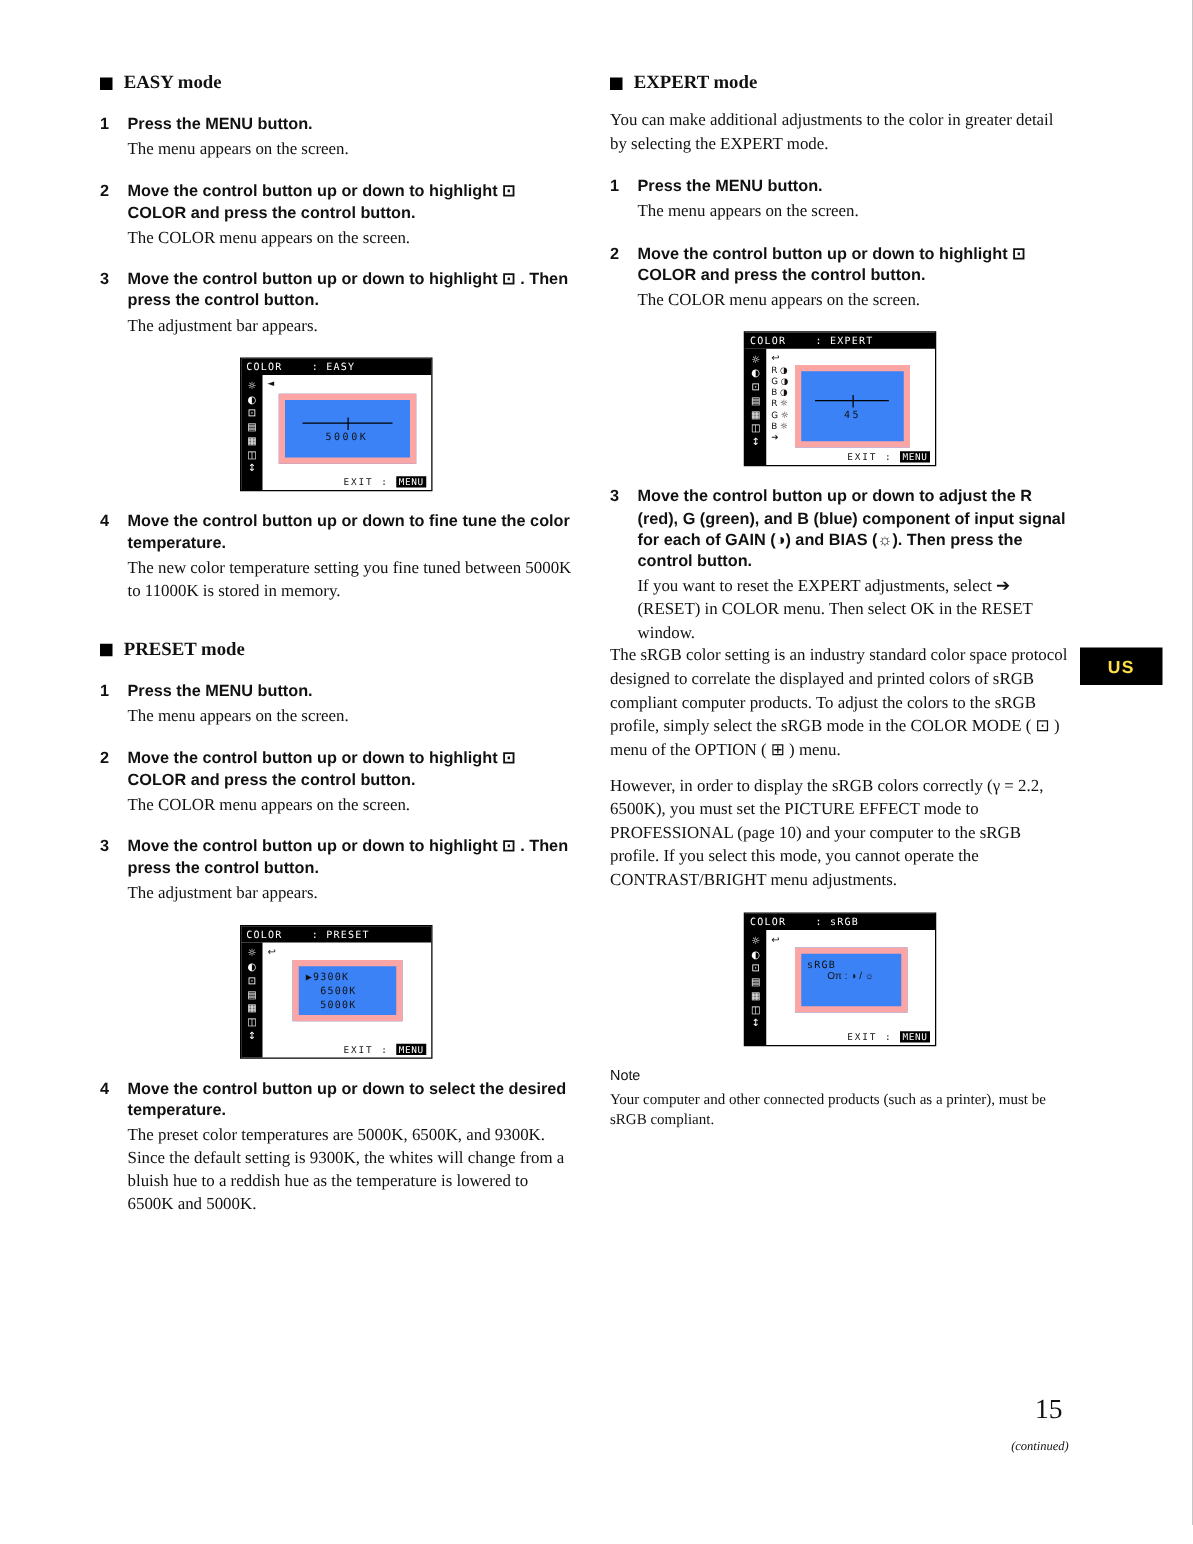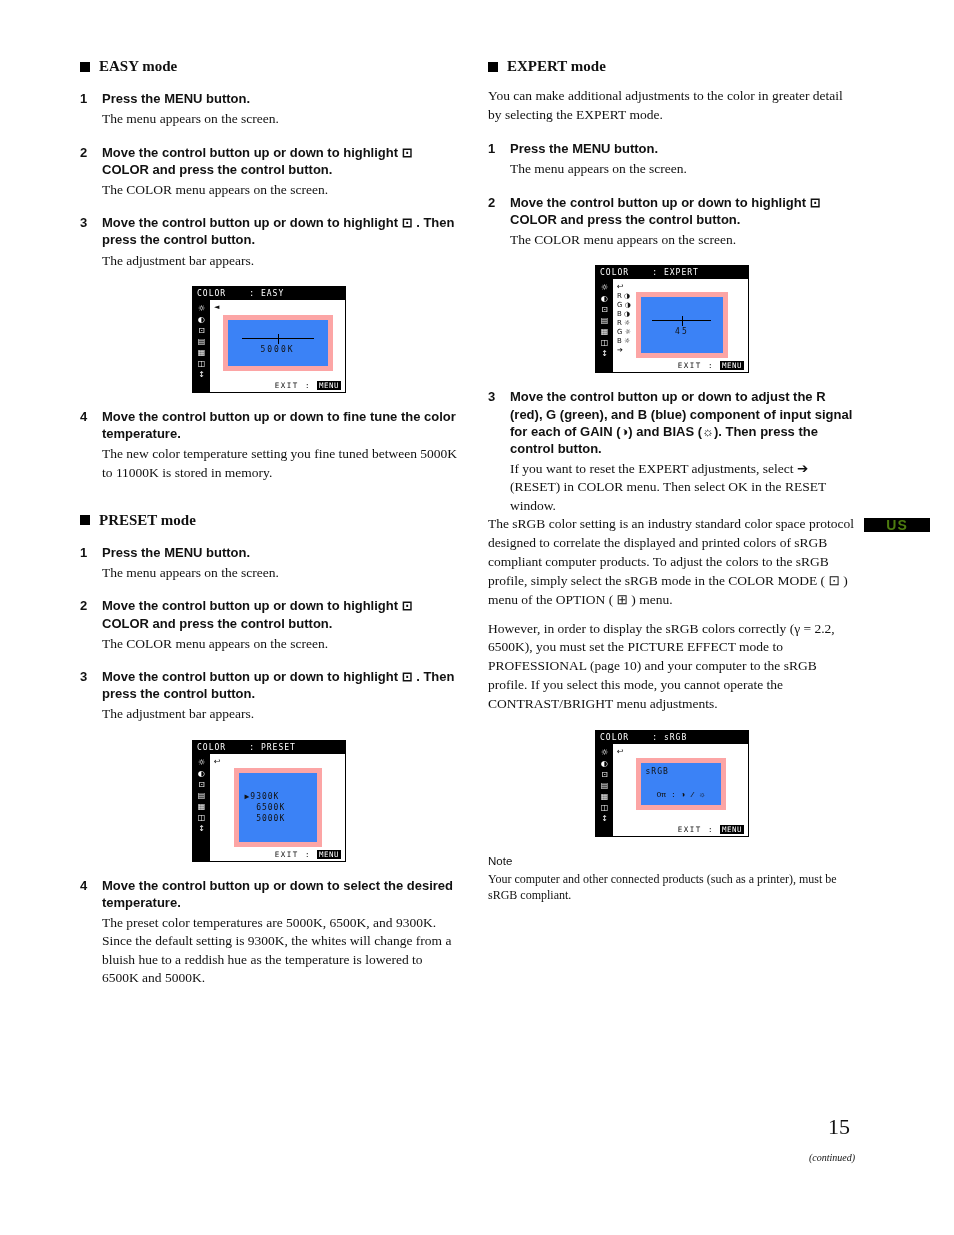--- a/index.html
+++ b/index.html
@@ -41,35 +41,35 @@
             text-align:center;white-space:pre-line;padding:3px 0;
             font-family:"DejaVu Sans",sans-serif;flex:0 0 auto;}
   .osd-main{flex:1;position:relative;padding:3px 4px 2px 4px;display:flex;flex-direction:column;}
   .osd-back{font-size:8px;line-height:9px;font-family:"DejaVu Sans",sans-serif;}
   .osd-pointer{font-size:7px;line-height:8px;font-family:"DejaVu Sans",sans-serif;}
   .osd-box{border:5px solid #fca5a5;background:#3b82f6;}
   .osd-box-easy{width:100px;height:46px;margin:4px auto 0 auto;display:flex;flex-direction:column;justify-content:center;}
   .osd-slider{width:72%;border-top:1px solid #000;position:relative;margin:6px auto 6px auto;}
   .osd-slider::after{content:"";position:absolute;left:50%;top:-5px;width:1px;height:10px;background:#000;}
   .osd-value{text-align:center;font-size:8px;letter-spacing:2px;}
-  .osd-box-preset{width:88px;min-height:48px;margin:2px auto 0 auto;padding:18px 6px;box-sizing:border-box;}
+  .osd-box-preset{width:88px;min-height:48px;margin:2px auto 0 auto;padding:3px 6px;box-sizing:border-box;}
   .osd-options{font-size:8px;line-height:11px;letter-spacing:1px;white-space:pre;}
   .osd-expert-wrap{display:flex;gap:5px;margin-top:1px;}
   .osd-channels{font-size:7px;line-height:9px;white-space:pre-line;font-family:"DejaVu Sans",sans-serif;}
   .osd-box-expert{width:82px;height:56px;display:flex;flex-direction:column;justify-content:center;}
   .osd-box-srgb{width:90px;min-height:52px;margin:2px auto 0 auto;padding:4px 5px;box-sizing:border-box;
                 display:flex;flex-direction:column;}
   .osd-srgb-label{font-size:8px;letter-spacing:1px;}
-  .osd-keyline{font-size:8px;text-align:center;margin-top:14px;font-family:Liberation Mono, monospace;}
+  .osd-keyline{font-size:8px;text-align:center;font-family:Liberation Sans, sans-serif;}
   .osd-exit{margin-top:auto;text-align:right;font-size:7.5px;letter-spacing:1.5px;padding-top:3px;}
   .osd-exit-badge{background:#000;color:#fff;padding:0 2px;letter-spacing:0.5px;}
 
   
-  .us-badge{position:absolute;top:518px;right:24px;width:66px;height:14px;background:#000;
-            color:#4d7c0f;display:flex;align-items:center;justify-content:center;
+  .us-badge{position:absolute;top:518px;right:24px;width:66px;height:30px;background:#000;
+            color:#fde047;display:flex;align-items:center;justify-content:center;
             font-family:"Liberation Sans",sans-serif;font-weight:bold;font-size:14px;letter-spacing:1px;}
   .continued{position:absolute;right:99px;top:1152px;font-style:italic;font-size:10px;}
   .page-number{position:absolute;right:104px;top:1114px;font-size:22px;}
 </style>
 </head>
 <body>
 
 <div class="page">
 
   <div class="col col-left">

